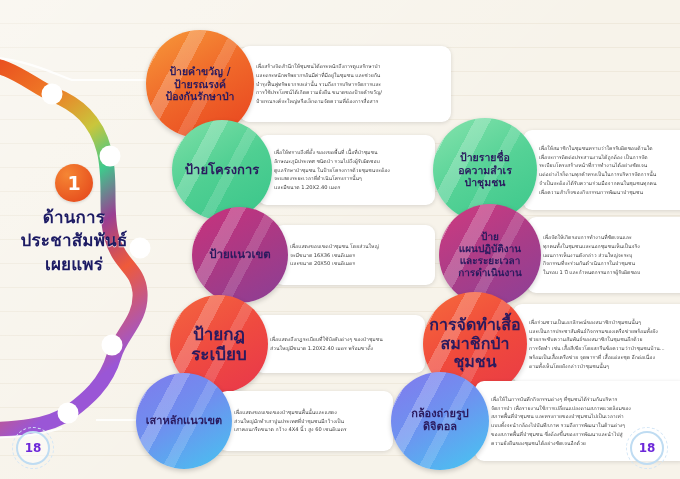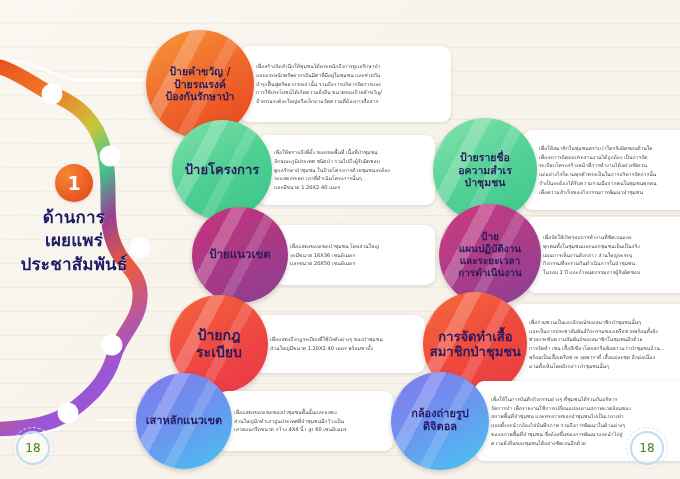--- a/index.html
+++ b/index.html
@@ -87,21 +87,21 @@
   .g-magenta2 {background:linear-gradient(150deg,#cf3a7f 0%,#a73d89 55%,#8b4098 100%);}
   .g-red      {background:linear-gradient(150deg,#f4663f 0%,#ef4a40 50%,#e8364b 100%);}
   .g-red2     {background:linear-gradient(150deg,#f66a3c 0%,#f04a3c 50%,#e93a46 100%);}
   .g-blue     {background:linear-gradient(150deg,#7f7bec 0%,#6f8fef 45%,#46c4f0 100%);}
   .g-blue2    {background:linear-gradient(150deg,#8279ed 0%,#6e92f0 45%,#45c7f1 100%);}
   
   .pagenum{
     position:absolute;bottom:14px;width:30px;height:30px;
     border-radius:50%;
     border:2px solid #bfdcf2;
-    color:#4d7c0f;font-weight:normal;font-size:12px;
+    color:#6d28d9;font-weight:bold;font-size:12px;
     display:flex;align-items:center;justify-content:center;
     background:rgba(255,255,255,.45);
     z-index:6;
   }
   .pagenum::after{
     content:"";position:absolute;width:40px;height:40px;border-radius:50%;
     border:1px dashed #d3e6f6;
   }
   #page-left{left:16px;}
   #page-right{right:16px;}
@@ -132,22 +132,22 @@
   <circle cx="52" cy="94" r="10.5" fill="#ffffff"></circle>
   <circle cx="110" cy="156" r="10.5" fill="#ffffff"></circle>
   <circle cx="140" cy="248" r="10.5" fill="#ffffff"></circle>
   <circle cx="112" cy="345" r="10.5" fill="#ffffff"></circle>
   <circle cx="68" cy="413" r="10.5" fill="#ffffff"></circle>
 </svg>
 
 <div id="heading">
   <div id="num-badge">1</div>
   <div class="head-line">ด้านการ</div>
+  <div class="head-line">ประชาสัมพันธ์</div>
   <div class="head-line">เผยแพร่</div>
-  <div class="head-line">ประชาสัมพันธ์</div>
 </div>
 
 <div class="row" style="left:148px;top:30px;">
   <div class="item" style="margin-left:-2px;">
     <div class="bubble g-orange2" style="width:108px;height:108px;font-size:10.5px;white-space:pre-line;">
       <span>ป้ายคำขวัญ /
 ป้ายรณรงค์
 ป้องกันรักษาป่า</span>
     </div>
     <div class="card" style="width:186px;height:62px;">
@@ -213,30 +213,30 @@
 ทุกคนทั้งในชุมชนและนอกชุมชนเห็นเป็นจริง
 แผนการเห็นงานดังกล่าว ส่วนใหญ่จะระบุ
 กิจกรรมที่จะร่วมกันดำเนินการในป่าชุมชน
 ในรอบ 1 ปี และกำหนดกรรมการผู้รับผิดชอบ</p>
     </div>
   </div>
 </div>
 
 <div class="row" style="left:170px;top:292px;">
   <div class="item">
-    <div class="bubble g-red" style="width:98px;height:98px;font-size:14px;">
+    <div class="bubble g-red" style="width:98px;height:98px;font-size:17px;">
       <span>ป้ายกฎระเบียบ</span>
     </div>
     <div class="card" style="width:146px;height:44px;">
       <p>เพื่อแสดงถึงกฎระเบียบที่ใช้บังคับต่างๆ ของป่าชุมชน
 ส่วนใหญ่มีขนาด 1.20X2.40 เมตร พร้อมขาตั้ง</p>
     </div>
   </div>
   <div class="item" style="margin-left:-2px;">
-    <div class="bubble g-red2" style="width:104px;height:104px;font-size:13px;white-space:pre-line;justify-content:flex-end;">
+    <div class="bubble g-red2" style="width:104px;height:104px;font-size:16px;white-space:pre-line;justify-content:flex-end;">
       <span>การจัดทำเสื้อ
 สมาชิกป่าชุมชน</span>
     </div>
     <div class="card" style="width:176px;height:66px;">
       <p>เพื่อร่วมชวนเป็นเอกลักษณ์ของสมาชิกป่าชุมชนนั้นๆ
 และเป็นการประชาสัมพันธ์กิจกรรมของเครือข่ายพร้อมทั้งยัง
 ช่วยกระชับความสัมพันธ์ของสมาชิกในชุมชนอีกด้วย
 การจัดทำ เช่น เสื้อสีเขียวโดยสกรีนข้อความว่าป่าชุมชนบ้าน...
 พร้อมเป็นเสื้อเครือข่าย จุดพาราที่ เสื้อแต่ละชุด อีกต่อเนื่อง
 ตามทั้งเห็นโดยยังกล่าวป่าชุมชนนั้นๆ</p>

